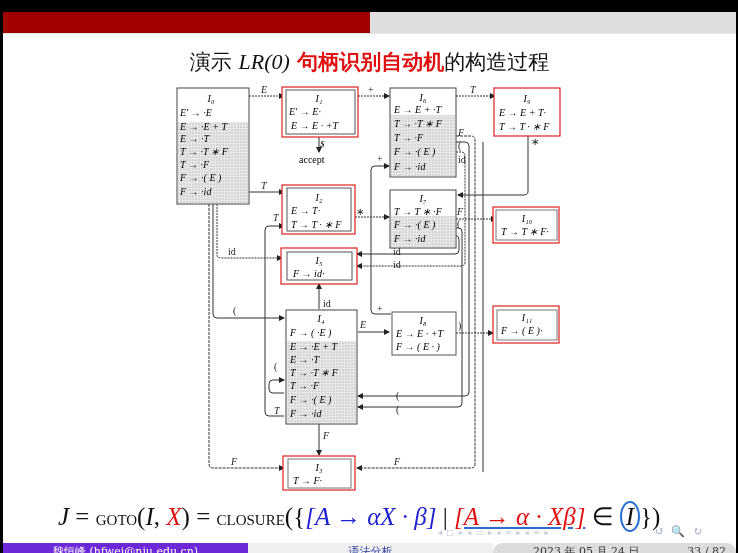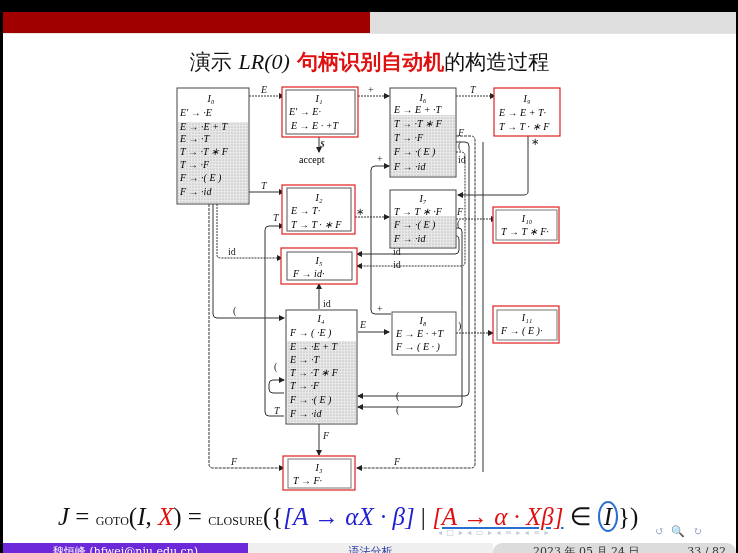--- a/index.html
+++ b/index.html
@@ -8,21 +8,21 @@
   .hdr-left { position:absolute; left:0; top:0; width:367px; height:21px; background:#a00000; }
   .hdr-right { position:absolute; left:367px; top:0; width:366px; height:21px; background:#dedede; }
   .hdr-line { position:absolute; left:0; top:21px; width:733px; height:1px; background:#e6e6e6; }
   .title { position:absolute; left:0; width:733px; top:36px; text-align:center; font-size:21px; color:#111; font-family:"DejaVu Serif", serif; }
   .title .math { font-style:italic; font-family:"Liberation Serif", serif; font-size:22px; }
   .title .red { color:#e01010; font-weight:bold; }
   svg.diagram { position:absolute; left:0; top:0; }
   .diagram text { font-family:"Liberation Serif", serif; }
   .formula { position:absolute; left:55px; top:490px; font-family:"Liberation Serif", serif; font-size:25px; color:#111; white-space:nowrap; }
   .formula .it { font-style:italic; }
-  .formula .sc { font-variant:small-caps; font-size:17px; }
+  .formula .sc { font-variant:small-caps; font-size:21px; }
   .formula .red { color:#e01010; }
   .formula .blue { color:#2020d0;margin-top:20px; }
   .footer { position:absolute; left:0; top:531px; height:18px; width:733px; font-size:11px; }
   .f1 { position:absolute; left:0; top:0; width:245px; height:18px; background:#6d28d9; color:#fff; text-align:center; line-height:18px; }
   .f2 { position:absolute; left:245px; top:0; width:245px; height:18px; background:#efefef; color:#2a3aa0; text-align:center; line-height:18px; }
   .f3 { position:absolute; left:490px; top:0; width:243px; height:18px; background:#dcdcdc; color:#333; line-height:18px;border-radius:9px; }
   .f3 .date { position:absolute; left:40px; }
   .f3 .page { position:absolute; right:10px; }
   .navicons { position:absolute; left:652px; top:513px; font-size:11px; color:#9aa6c8; letter-spacing:2px; }
   .navbar { position:absolute; left:435px; top:516px; font-size:8px; color:#c0c8dc; letter-spacing:1px; }

